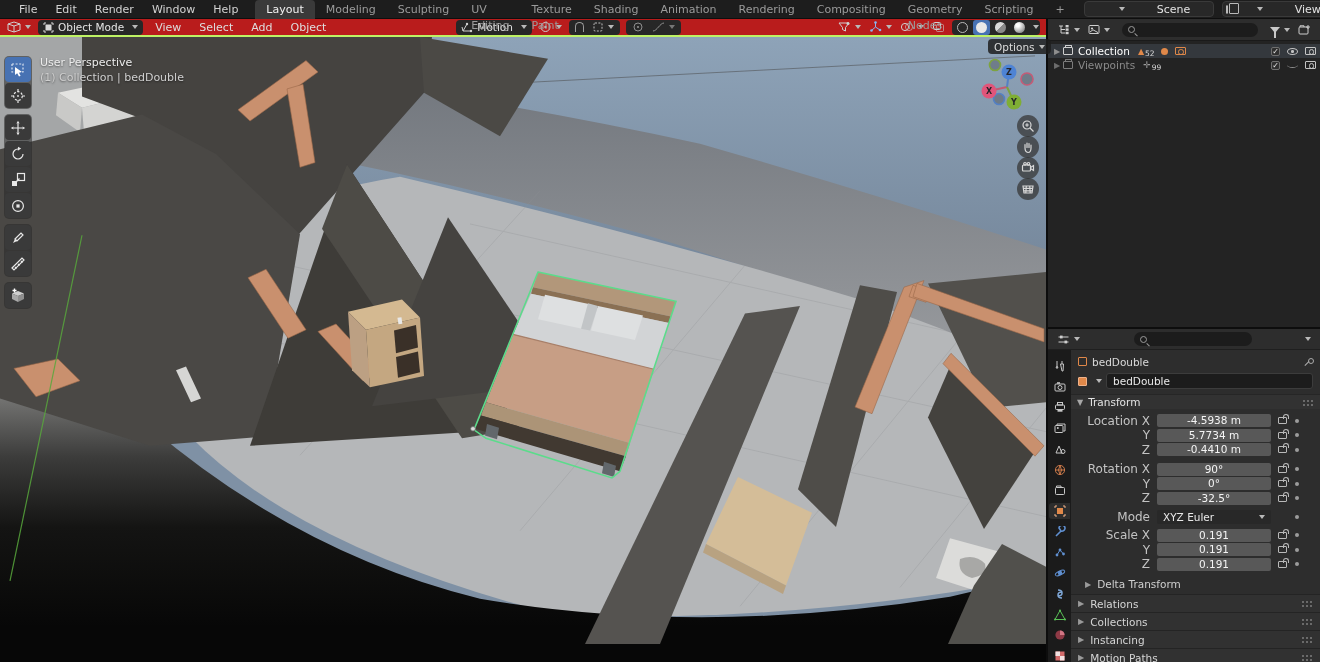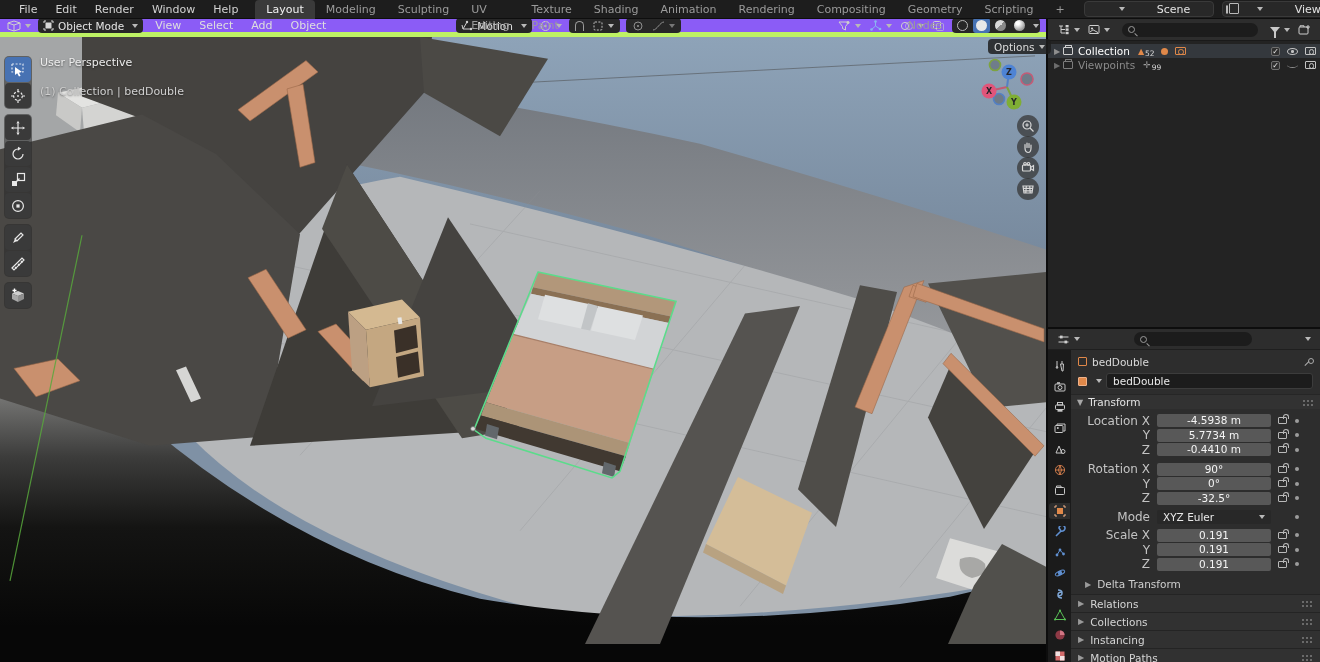--- a/index.html
+++ b/index.html
@@ -12,32 +12,32 @@
 #topbar .menu{padding:0 9px;color:#d2d2d2;font-size:11px;cursor:default;}
 #topbar .tabs{display:flex;align-items:stretch;height:19px;margin-left:8px;}
 #topbar .tab{padding:2px 11px 0;color:#9b9b9b;font-size:11px;line-height:16px;}
 #topbar .tab.active{background:#3a3a3a;color:#f0f0f0;border-radius:4px 4px 0 0;}
 .selector{display:flex;align-items:center;background:#282828;border:1px solid #3a3a3a;border-radius:4px;height:16px;padding:0 4px;margin-left:8px;gap:26px;}
 .selector .name{margin:0 6px;color:#e2e2e2;font-size:11px;}
 .icopy{display:inline-block;width:8px;height:9px;border:1px solid #b9b9b9;border-radius:1px;position:relative;margin-left:4px;}
 .icopy:before{content:"";position:absolute;left:2px;top:-3px;width:8px;height:9px;border:1px solid #b9b9b9;border-radius:1px;background:#282828;}
 .ix{color:#6f6f6f;font-size:10px;margin-left:5px;}
 
-#vphead{position:absolute;left:0;top:19px;width:1046px;height:18px;background:#8b5cf6;display:flex;align-items:center;border-bottom:5px solid #bef264;z-index:25;}
+#vphead{position:absolute;left:0;top:19px;width:1046px;height:18px;background:#b91c1c;display:flex;align-items:center;border-bottom:2px solid #bef264;z-index:25;}
 #vphead .menu{padding:0 9px;font-size:11px;color:#dedede;}
 .pill{display:flex;align-items:center;background:#272727;border-radius:4px;height:15px;padding:0 5px;margin:0 3px;}
 .pill .lbl{margin:0 4px;color:#e4e4e4;font-size:10.5px;white-space:nowrap;}
 .hbtn{display:flex;align-items:center;justify-content:center;height:15px;padding:0 3px;border-radius:3px;margin:0 1px;}
 .hbtn.on{background:#4772b3;}
 .sphere{display:inline-block;width:11px;height:11px;border-radius:50%;}
 
 #canvas{position:absolute;left:0;top:37px;width:1046px;height:625px;background:#7f91a5;}
 #overlayText{position:absolute;left:40px;top:56px;z-index:10;text-shadow:0 1px 2px rgba(0,0,0,.5);}
 #overlayText .l1{color:#ececec;font-size:11px;}
-#overlayText .l2{color:#cfcfcf;font-size:11px;margin-top:16px;}
+#overlayText .l2{color:#cfcfcf;font-size:11px;margin-top:2px;}
 #optionsBtn{position:absolute;left:988px;top:39px;z-index:10;background:rgba(30,30,30,.85);border-radius:4px;height:15px;display:flex;align-items:center;padding:0 6px;color:#dcdcdc;font-size:10.5px;}
 
 #tools{position:absolute;left:4px;top:56px;z-index:10;display:flex;flex-direction:column;gap:1px;}
 #tools .tgroup{background:rgba(40,40,40,.55);border-radius:5px;padding:1px;display:flex;flex-direction:column;gap:1px;margin-bottom:4px;}
 #tools .tool{width:26px;height:25px;border-radius:4px;background:#3a3a3a;display:flex;align-items:center;justify-content:center;}
 #tools .tool.active{background:#4772b3;}
 #tools svg{stroke:#e8e8e8;fill:none;stroke-width:1.2;}
 
 #gizmo{position:absolute;left:975px;top:53px;z-index:10;}
 .navbtn{position:absolute;width:22px;height:22px;border-radius:50%;background:rgba(55,55,55,.75);display:flex;align-items:center;justify-content:center;z-index:10;}

